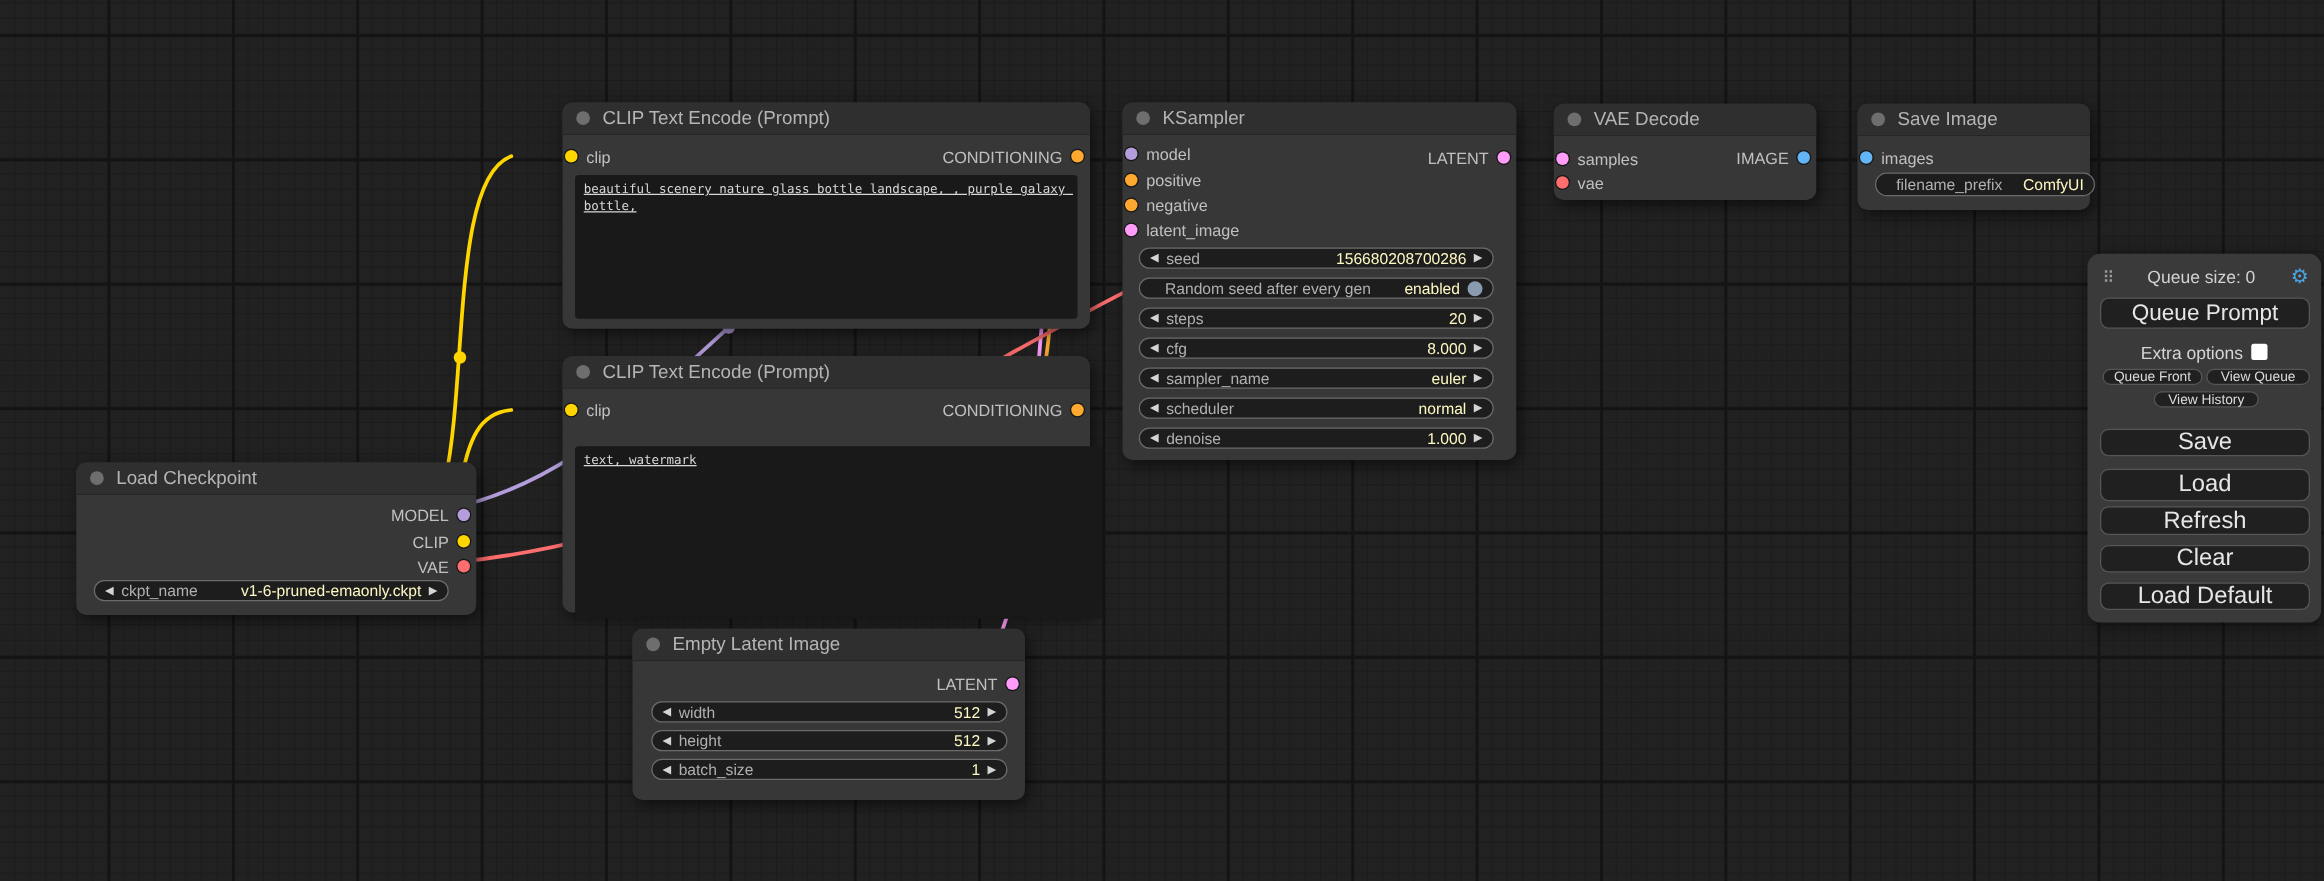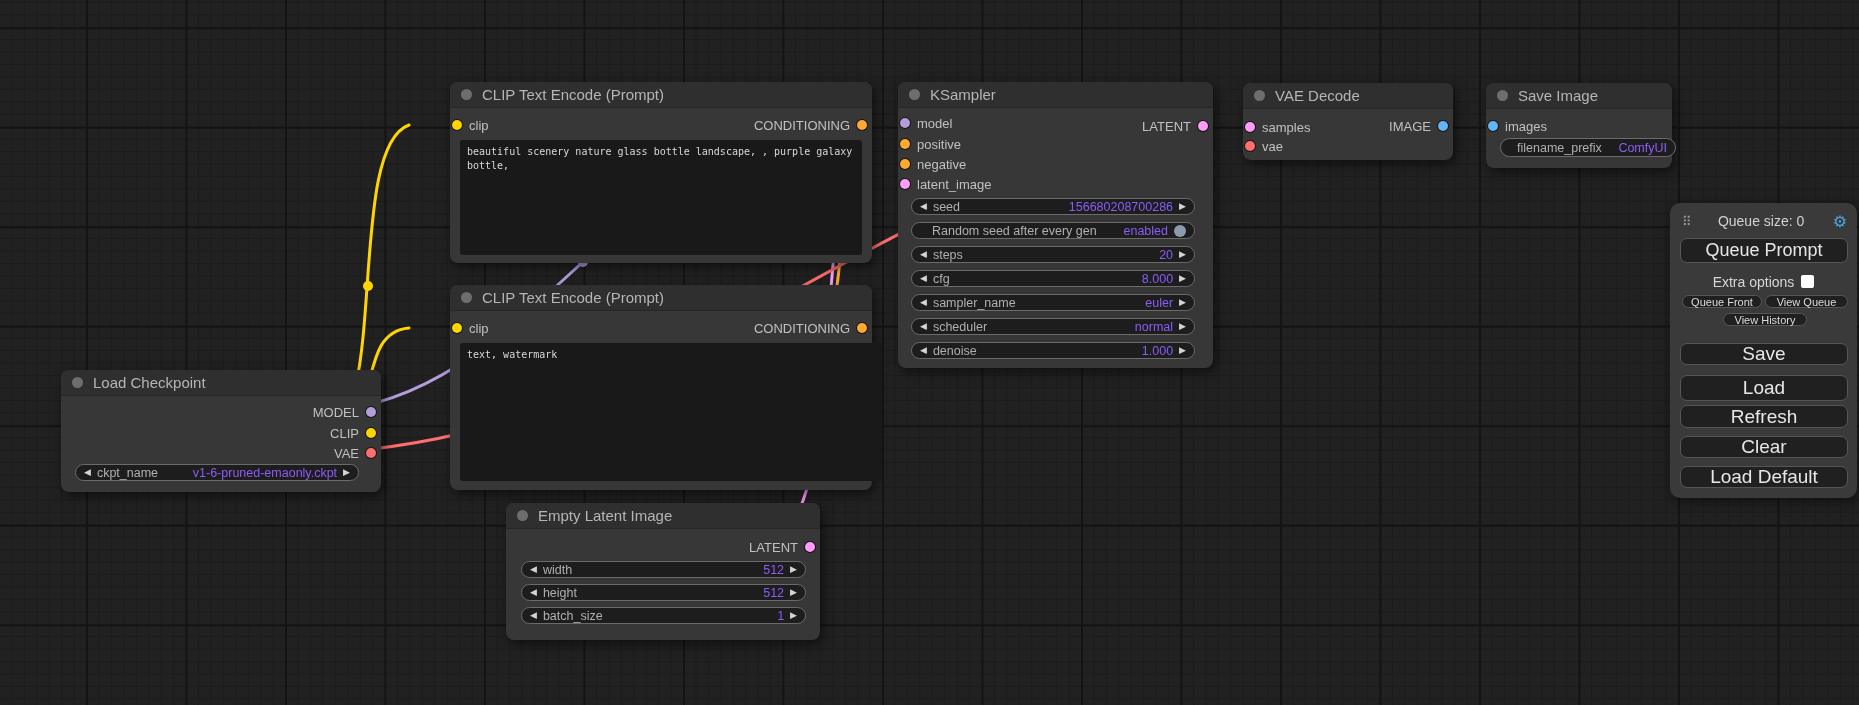--- a/index.html
+++ b/index.html
@@ -35,28 +35,28 @@
   .port.in  { left:2px; }
   .port.out { right:5px; }
   .pdot { width:10px; height:10px; border-radius:50%; box-shadow:0 0 0 1px rgba(15,15,15,.85); flex:none; }
   .widget {
     position:absolute; height:17px;
     display:flex; align-items:center; gap:6px; padding:0 8px;
     background:#1d1d1d; border:1px solid #6b6b6b; border-radius:10px;
     font-size:12.5px; color:#c9c9c9; white-space:nowrap;
   }
   .wl { color:#b0b0b0; }
-  .wv { margin-left:auto; color:#8b5cf6; }
+  .wv { margin-left:auto; color:#fef9c3; }
   .wa { color:#d4d4d4; font-size:9px; line-height:1; }
   .knob { width:12px; height:12px; border-radius:50%; flex:none; }
   .widget.toggle .wl { padding-left:12px; }
   .prompt {
     position:absolute; background:#191919; border-radius:3px;
     padding:5px 7px; font-family:"DejaVu Sans Mono", monospace;
-    font-size:10px; line-height:1.4; color:#d8d8d8; white-space:pre-wrap;
+    font-size:10px; line-height:1.4; color:#d8d8d8; white-space:pre-wrap;text-decoration:underline;
   }
   
   .menu {
     position:absolute; left:1670px; top:203px; width:187px; height:295px;
     background:#3a3a3a; border-radius:10px; z-index:5;
     box-shadow:2px 3px 14px rgba(0,0,0,.5);
   }
   .mhead { position:absolute; left:12px; right:10px; top:9px; height:18px;
     display:flex; align-items:center; justify-content:space-between;
     color:#d2d2d2; font-size:14px; }
@@ -154,21 +154,21 @@
     <span>CLIP Text Encode (Prompt)</span>
   </div>
   <div class="port in" style="top:35px">
     <span class="pdot" style="background: rgb(255, 213, 0);"></span>
     <span>clip</span>
   </div>
   <div class="port out" style="top:35px">
     <span>CONDITIONING</span>
     <span class="pdot" style="background: rgb(255, 169, 49);"></span>
   </div>
-  <div class="prompt" style="left:10px;top:58px;width:422px;height:138px">text, watermark</div>
+  <div class="prompt" style="left:10px;top:72px;width:422px;height:138px">text, watermark</div>
 </div>
 
 <div class="node" style="left:458px;top:503px;width:314px;height:137px">
   <div class="ntitle">
     <span class="cdot"></span>
     <span>Empty Latent Image</span>
   </div>
   <div class="port out" style="top:36px">
     <span>LATENT</span>
     <span class="pdot" style="background: rgb(255, 156, 249);"></span>

